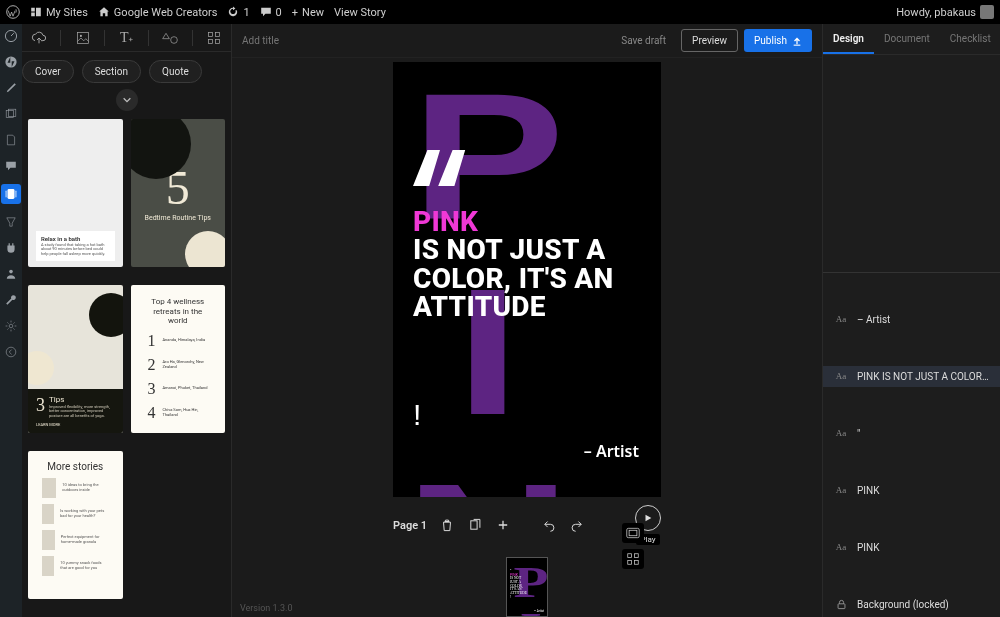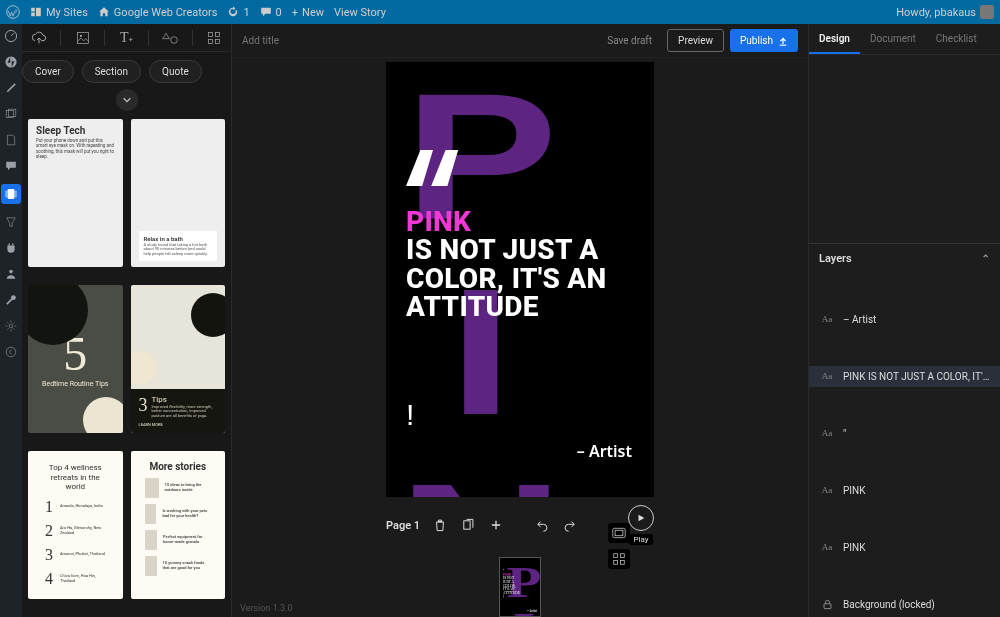--- a/index.html
+++ b/index.html
@@ -1,19 +1,19 @@
 <!DOCTYPE html>
 <html><head>
 <meta charset="utf-8">
 <style>
 * { margin: 0; padding: 0; box-sizing: border-box; font-family: -apple-system, BlinkMacSystemFont, "Segoe UI", Roboto, sans-serif; }
 body { background: #1b1b1b; color: #d0d0d0; width: 1000px; height: 617px; overflow: hidden; font-size: 11px; }
 
 
-.admin-bar { height: 24px; background: #0369a1; display: flex; align-items: center; padding: 0 6px; font-size: 11px; color: #cfcfcf; gap: 10px; text-align: right; }
+.admin-bar { height: 24px; background: #000000; display: flex; align-items: center; padding: 0 6px; font-size: 11px; color: #cfcfcf; gap: 10px; text-align: right; }
 .admin-bar .left { display:flex; align-items:center; gap:10px; }
 .admin-bar .item { display:flex; align-items:center; gap:4px; cursor:pointer; }
 .admin-bar .right { margin-left:auto; display:flex; align-items:center; gap:6px; }
 .avatar { width:14px; height:14px; background:#777; border-radius:2px; }
 .wp-glyph { width:14px; height:14px; }
 
 
 .shell { display:flex; height: calc(100% - 24px); }
 
 
@@ -51,21 +51,21 @@
 .tpl4 .h { font-size:8px; }
 .tpl4 .s { font-size:4px; line-height:1.2; color:#cfc9b8; margin-top:1px; }
 .tpl4 .lk { font-size:4px; margin-top:3px; color:#ece5d2; }
 .tpl4 .b1 { background:#13140d; width:44px; height:44px; top:8px; right:-10px; }
 .tpl4 .b2 { background:#efe7d1; width:34px; height:34px; bottom:48px; left:-8px; }
 .tpl5 { background:#fdfbf4; text-align:center; }
 .tpl5 .h { font-size:8px; margin:6px 6px 6px 6px; line-height:1.2; }
 .tpl5 .row { display:flex; align-items:center; gap:6px; padding:0 8px; margin-bottom:6px; }
 .tpl5 .n { font-size:16px; font-family:Georgia,serif; width:10px; }
 .tpl5 .txt { font-size:4px; text-align:left; flex:1; line-height:1.2; }
-.tpl6 { background:#fdfbf4;font-weight:bold; }
+.tpl6 { background:#fdfbf4; }
 .tpl6 .h { font-size:10px; text-align:center; margin:4px 0 6px 0; }
 .tpl6 .row { display:flex; gap:6px; padding:0 6px; margin-bottom:6px; align-items:center; }
 .tpl6 .thumb { width:20px; height:20px; background:#d9d4c7; }
 .tpl6 .txt { font-size:4px; color:#555; line-height:1.2; }
 
 
 .center { flex:1; background:#1b1b1b; display:flex; flex-direction:column; position:relative; }
 .editor-top { height:34px; display:flex; align-items:center; padding:0 10px; border-bottom:1px solid #222; }
 .title-input { flex:0 0 300px; background:transparent; border:none; color:#888; font-size:10px; outline:none; }
 .top-actions { margin-left:auto; display:flex; gap:6px; align-items:center; }
@@ -97,21 +97,21 @@
 .carousel { display:flex; gap:6px; margin-top:4px; }
 .mini { width:42px; height:60px; background:#000; border:1px solid #555; position:relative; overflow:hidden; }
 .mini .mp { position:absolute; left:1px; top:0; font-family:Impact; font-weight:900; font-size:44px; line-height:0.8; color:#5d2482; letter-spacing:-3px; writing-mode:vertical-rl; text-orientation:upright; transform:scaleX(1.3); transform-origin:left top; }
 .mini .mq { position:absolute; left:3px; top:12px; color:#fff; font-size:3.5px; font-family:Impact; line-height:1.05; width:36px; }
 .mini .mq .pk { color:#f038d6; }
 .mini .ma { position:absolute; right:3px; bottom:3px; color:#fff; font-size:3px; }
 
 .version { position:absolute; bottom:4px; left:8px; color:#555; font-size:9px; }
 
 
-.right-panel { width:192px; background:#1d1d1d; border-left:1px solid #2a2a2a; display:flex; flex-direction:column;gap:44px; }
+.right-panel { width:178px; background:#1d1d1d; border-left:1px solid #2a2a2a; display:flex; flex-direction:column;gap:44px; }
 .rp-tabs { display:flex; border-bottom:1px solid #2a2a2a; }
 .rp-tab { flex:0 0 auto; padding:9px 10px 8px 10px; font-size:10px; color:#777; cursor:pointer; }
 .rp-tab.active { color:#eee; border-bottom:2px solid #1871e8; font-weight:600; }
 .nothing { flex:0 0 auto; text-align:center; color:#ddd; font-size:11px; font-style:italic; padding:46px 0; }
 .spacer { flex:1; }
 
 .layers { border-top:1px solid #333; }
 .layers-head { display:flex; align-items:center; padding:8px 10px; font-size:11px; font-weight:600; color:#ddd; cursor:pointer; }
 .layers-head .chev { margin-left:auto; font-size:10px; color:#999; }
 .layer-row { display:flex; align-items:flex-start; gap:8px; padding:5px 10px; font-size:10px; color:#ddd; cursor:pointer;margin-top:36px; }
@@ -300,24 +300,20 @@
       <div class="pill">Section</div>
       <div class="pill">Quote</div>
     </div>
     <div class="expand-toggle">
       <svg width="10" height="10" viewBox="0 0 12 12">
           <path d="M2 4l4 4 4-4" fill="none" stroke="#bbb" stroke-width="1.6"></path>
         </svg>
     </div>
 
     <div class="template-grid">
-      <div class="tpl tpl1">
-        <div class="h">Sleep Tech</div>
-        <div class="s">Put your phone down and put this smart eye mask on. With repeating and soothing, this mask will put you right to sleep.</div>
-      </div>
       <div class="tpl tpl2">
         <div class="box">
           <div class="h">Relax in a bath</div>
           <div class="s">A study found that taking a hot bath about 90 minutes before bed could help people fall asleep more quickly.</div>
         </div>
       </div>
       <div class="tpl tpl3">
         <div class="blob b1"></div>
           <div class="blob b2"></div>
         <div class="big">5</div>
@@ -480,24 +476,20 @@
   </div>
 
   <div class="right-panel">
     <div class="rp-tabs">
       <div class="rp-tab active">Design</div>
       <div class="rp-tab">Document</div>
       <div class="rp-tab"><span>Checklist</span></div>
     </div>
     <div class="spacer"></div>
     <div class="layers">
-      <div class="layers-head">
-        <span>Layers</span>
-        <span class="chev">⌃</span>
-      </div>
       <div id="layer-list">
           <div class="layer-row">
             <span class="layer-ico">Aa</span>
             <span class="layer-txt">– Artist</span>
           </div>
           <div class="layer-row sel">
             <span class="layer-ico">Aa</span>
             <span class="layer-txt">PINK IS NOT JUST A COLOR, IT'S…</span>
           </div>
           <div class="layer-row">

